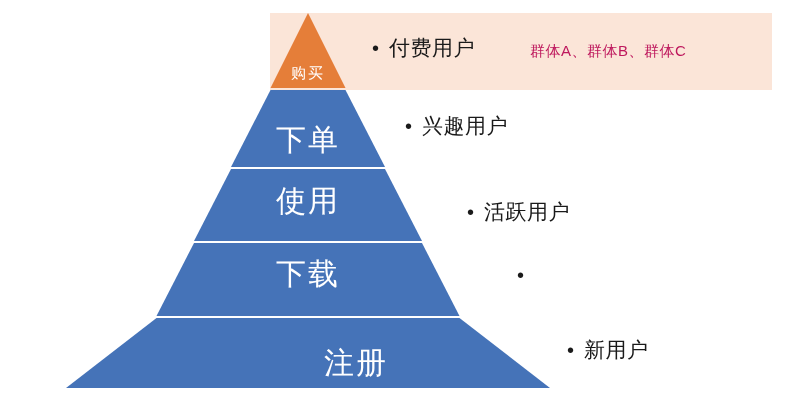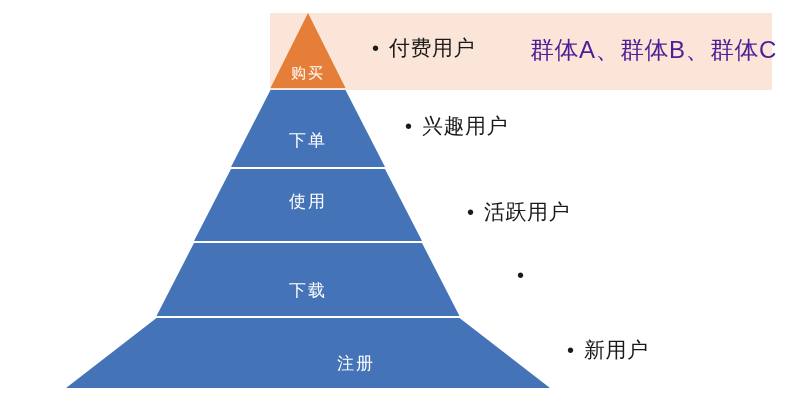--- a/index.html
+++ b/index.html
@@ -29,21 +29,21 @@
   #pyramid-svg {
     position: absolute;
     left: 0;
     top: 0;
     width: 800px;
     height: 406px;
   }
   .tier-label {
     position: absolute;
     color: #ffffff;
-    font-size: 17px;
+    font-size: 30px;
     line-height: 1;
     letter-spacing: 2px;
     white-space: nowrap;
     transform: translate(-50%, -50%);
     text-align: center;
   }
   .tier-label.apex {
     font-size: 15px;
   }
   .bullet-item {
@@ -63,22 +63,22 @@
     content: "\2022";
     font-size: 20px;
   }
   .bullet-text {
     display: inline-block;
     letter-spacing: 0.5px;
     font-family: Liberation Mono, monospace;
   }
   .segments-text {
     position: absolute;
-    color: #4c1d95;
-    font-size: 24px;
+    color: #be185d;
+    font-size: 15px;
     line-height: 1;
     white-space: nowrap;
     transform: translateY(-50%);
     letter-spacing: 0.5px;
   }
 </style>
 </head>
 <body>
 
 <div id="stage">
@@ -94,21 +94,21 @@
     <polygon points="231,169 385,169 422,241 194,241" fill="#4573B8"></polygon>
 
     <polygon points="194,243 422,243 459.5,316 156.5,316" fill="#4573B8"></polygon>
 
     <polygon points="156.5,318 459.5,318 550,388 66,388" fill="#4573B8"></polygon>
   </svg>
 
   <div class="tier-label apex" style="left:308px; top:72px;">购买</div>
   <div class="tier-label" style="left:308px; top:140px;">下单</div>
   <div class="tier-label" style="left:308px; top:201px;">使用</div>
-  <div class="tier-label" style="left:308px; top:290px;">下载</div>
+  <div class="tier-label" style="left:308px; top:274px;">下载</div>
   <div class="tier-label" style="left:308px; top:363px;margin-left:48px;">注册</div>
 
   <div class="bullet-item" style="left:372px; top:48px;">
     <span class="bullet-dot"></span><span class="bullet-text">付费用户</span>
   </div>
 
   <div class="segments-text" style="left:530px; top:50px;">群体A、群体B、群体C</div>
 
   <div class="bullet-item" style="left:405px; top:126px;">
     <span class="bullet-dot"></span><span class="bullet-text">兴趣用户</span>

